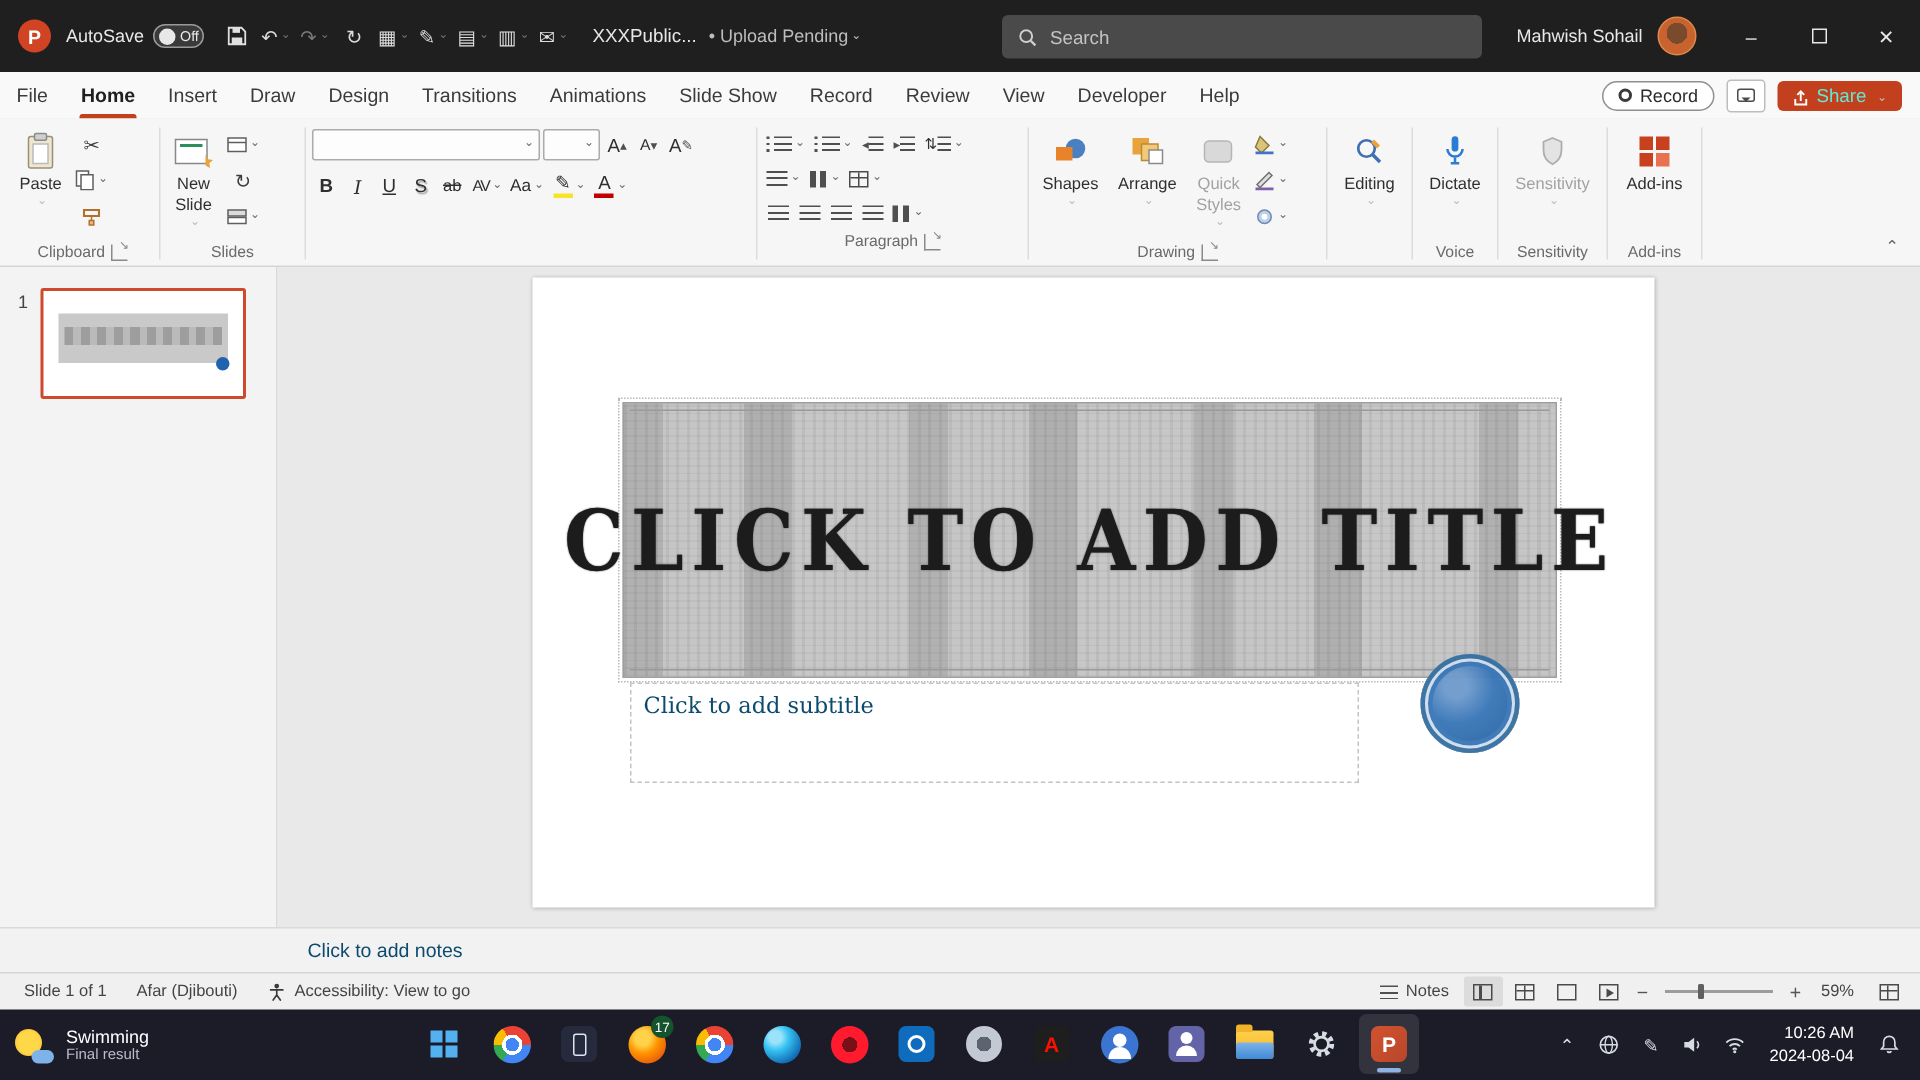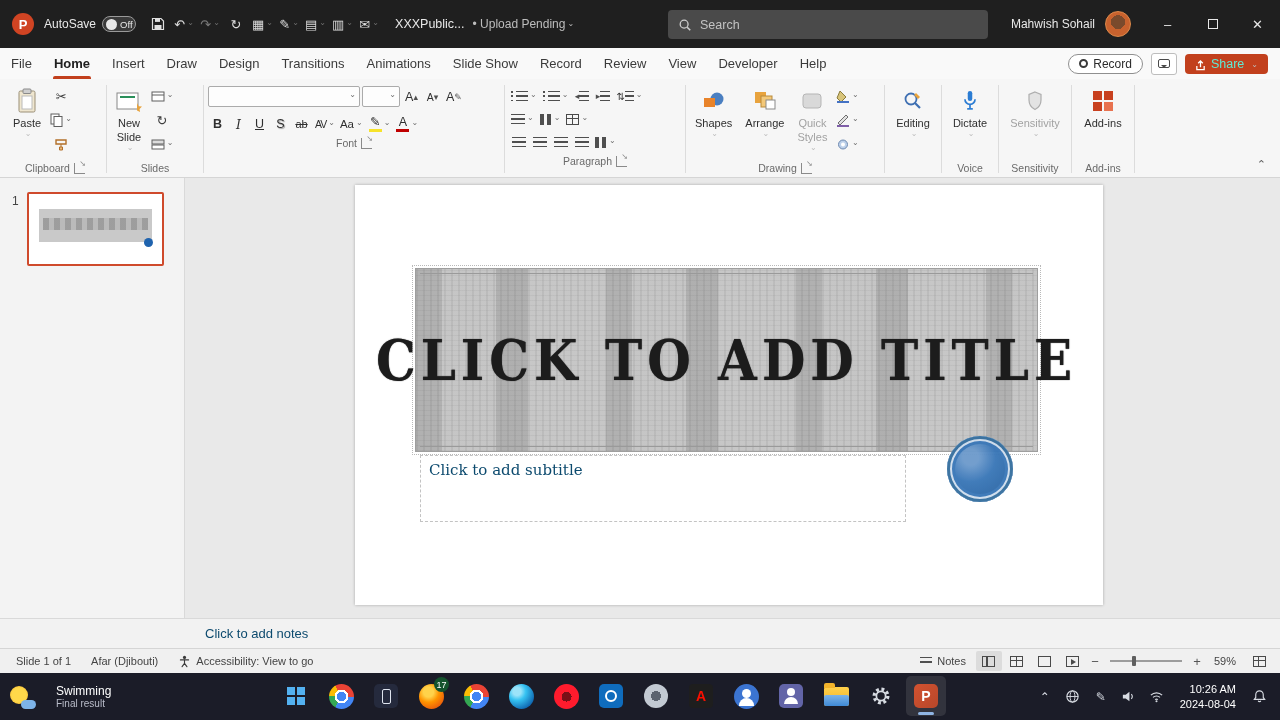--- a/index.html
+++ b/index.html
@@ -109,21 +109,21 @@
   .vic.grid { background:
     linear-gradient(#4a4a4a,#4a4a4a) 50% 0/1.2px 100% no-repeat,
     linear-gradient(#4a4a4a,#4a4a4a) 0 50%/100% 1.2px no-repeat; }
   .vic.play::after { content:""; position:absolute; left:3.5px; top:2px; border:3.5px solid transparent; border-left:5px solid #4a4a4a; }
   .zoomtrack { width:72px; height:2px; background:#9c9c9c; position:relative; margin:0 6px; }
   .zoomthumb { position:absolute; left:22px; top:-4px; width:4px; height:10px; background:#5f5f5f; border-radius:1px; }
   .zoomsign { font-size:13px; color:#555; width:14px; text-align:center; }
 
   
   .taskbar { height:47px; background:#1b1c28; display:flex; align-items:center; color:#fff; flex:0 0 auto; position:relative; }
-  .weather { display:flex; align-items:center; gap:20px; padding-left:10px; width:200px; }
+  .weather { display:flex; align-items:center; gap:8px; padding-left:10px; width:200px; }
   .wicon { width:26px; height:26px; position:relative; }
   .wicon .sun { position:absolute; left:0; top:2px; width:18px; height:18px; border-radius:50%; background:radial-gradient(circle,#ffd84a 0 55%,#f5a623 100%); }
   .wicon .cloud { position:absolute; right:0; bottom:1px; width:15px; height:9px; border-radius:8px; background:#7db3e8; }
   .wmain { font-size:12px; }
   .wsub { font-size:10px; color:#b9bcc9; }
   .apps { position:absolute; left:276px; top:3px; display:flex; align-items:center; gap:5px; }
   .tbi { width:40px; height:40px; display:flex; align-items:center; justify-content:center; border-radius:5px; position:relative; }
   .tbi.active { background:rgba(255,255,255,.10); }
   .tbi.active::after { content:""; position:absolute; left:12px; bottom:1px; width:16px; height:3px; border-radius:2px; background:#8fb4e3; }
   .winlogo { width:18px; height:18px; background:
@@ -353,24 +353,20 @@
               </span>
             </span>
           <span class="fbtn ddg">
               <span class="stack">
                 <span>A</span>
                 <span class="cbar" style="background:#c00000"></span>
               </span>
             </span>
         </div>
       </div>
-      <div class="rlabel">
-          <span>Font</span>
-          <span class="launcher"></span>
-        </div>
     </div>
     <div class="rsep"></div>
 
     <div class="rgroup" style="width:180px">
       <div class="rows" style="padding-top:3px">
         <div class="rline">
           <span class="fbtn ddg">
               <span class="blt"></span>
             </span>
           <span class="fbtn ddg">

